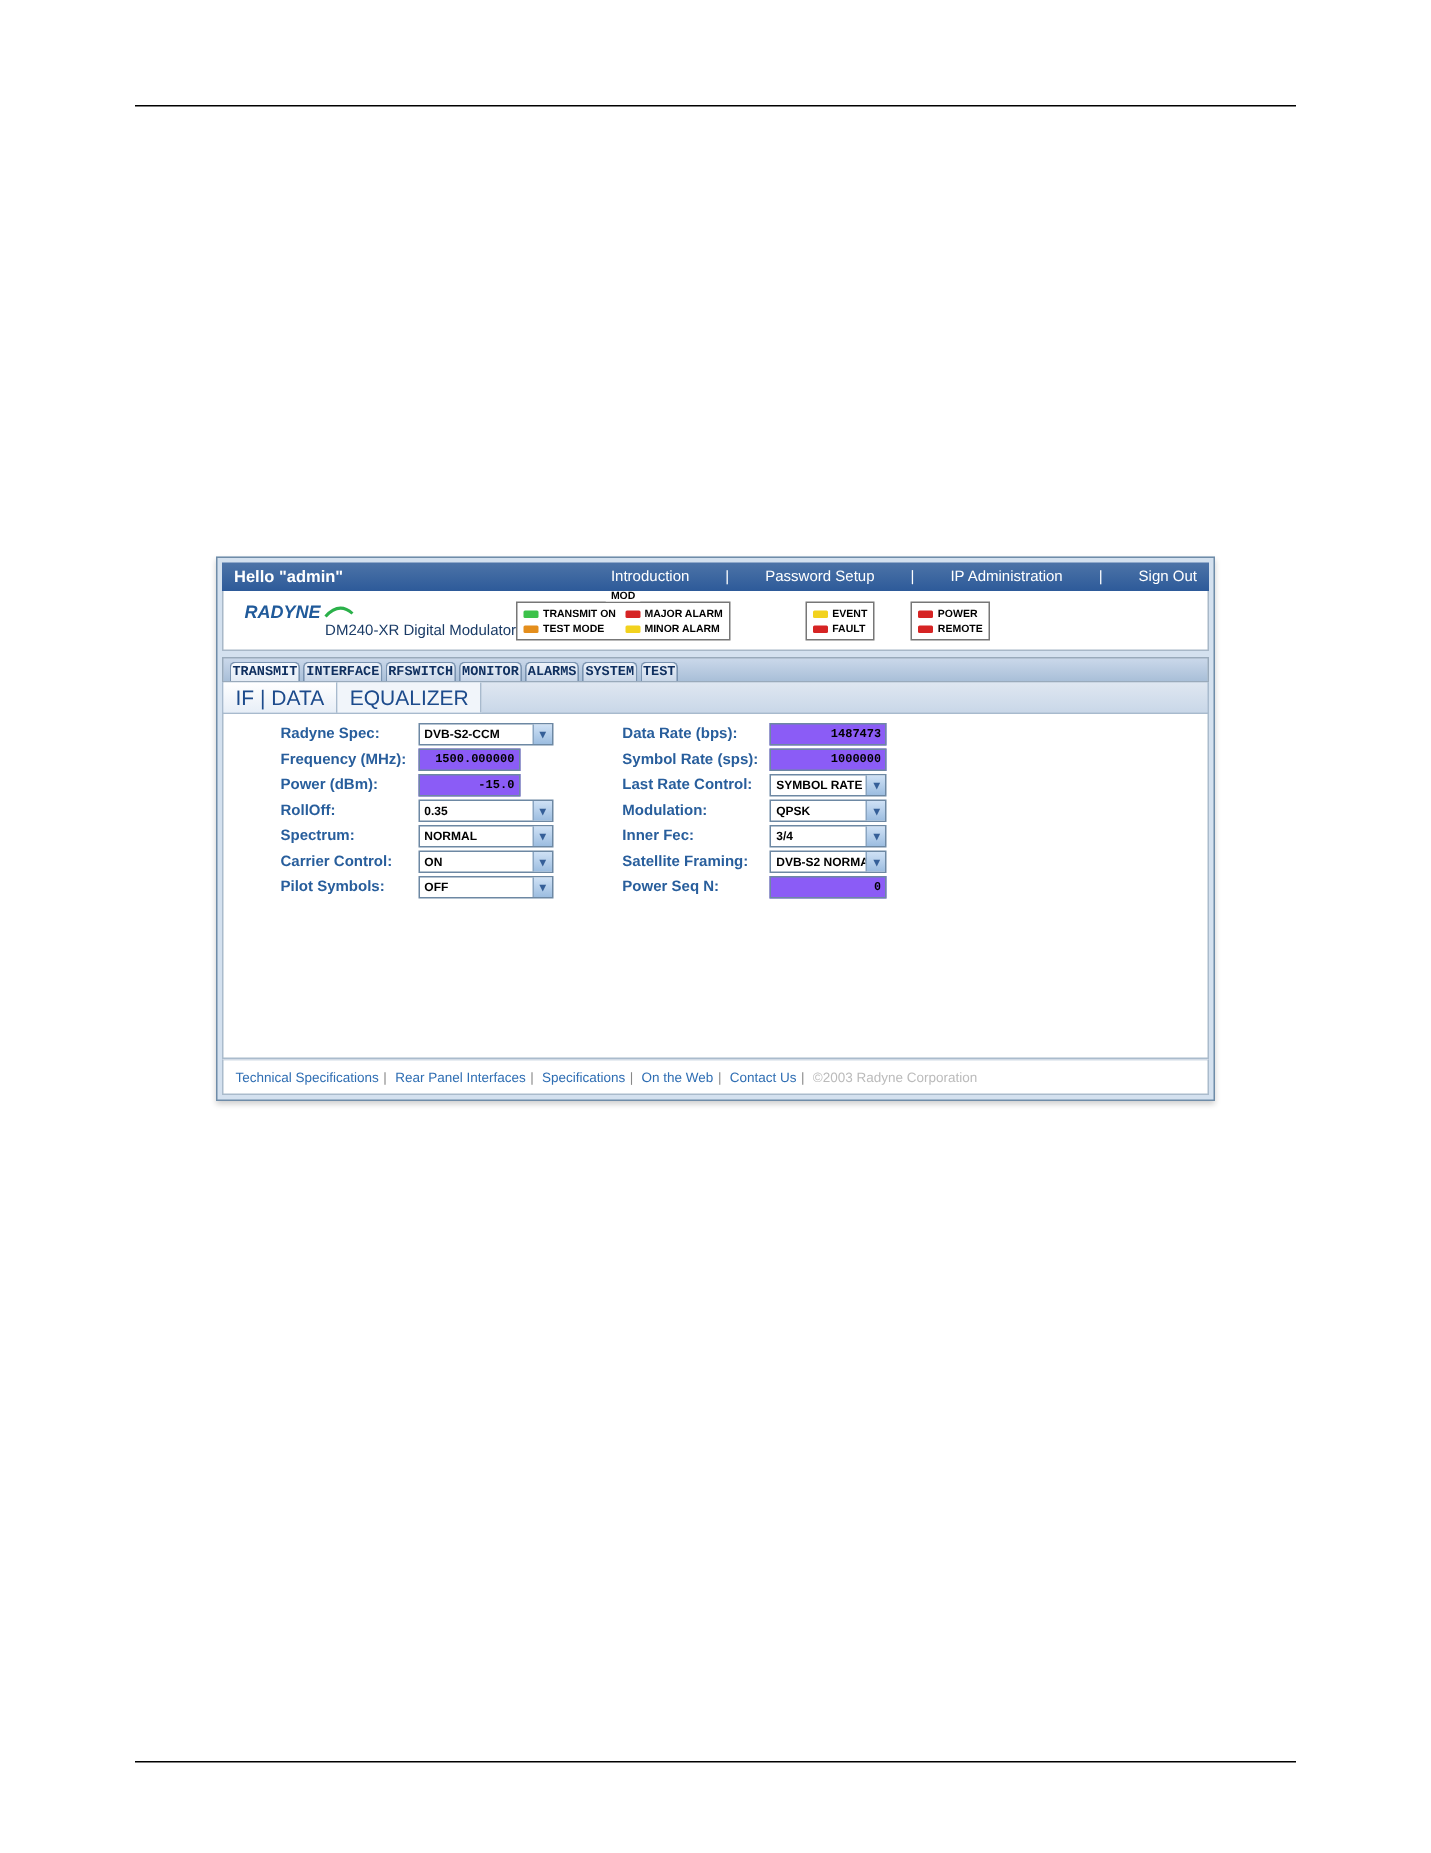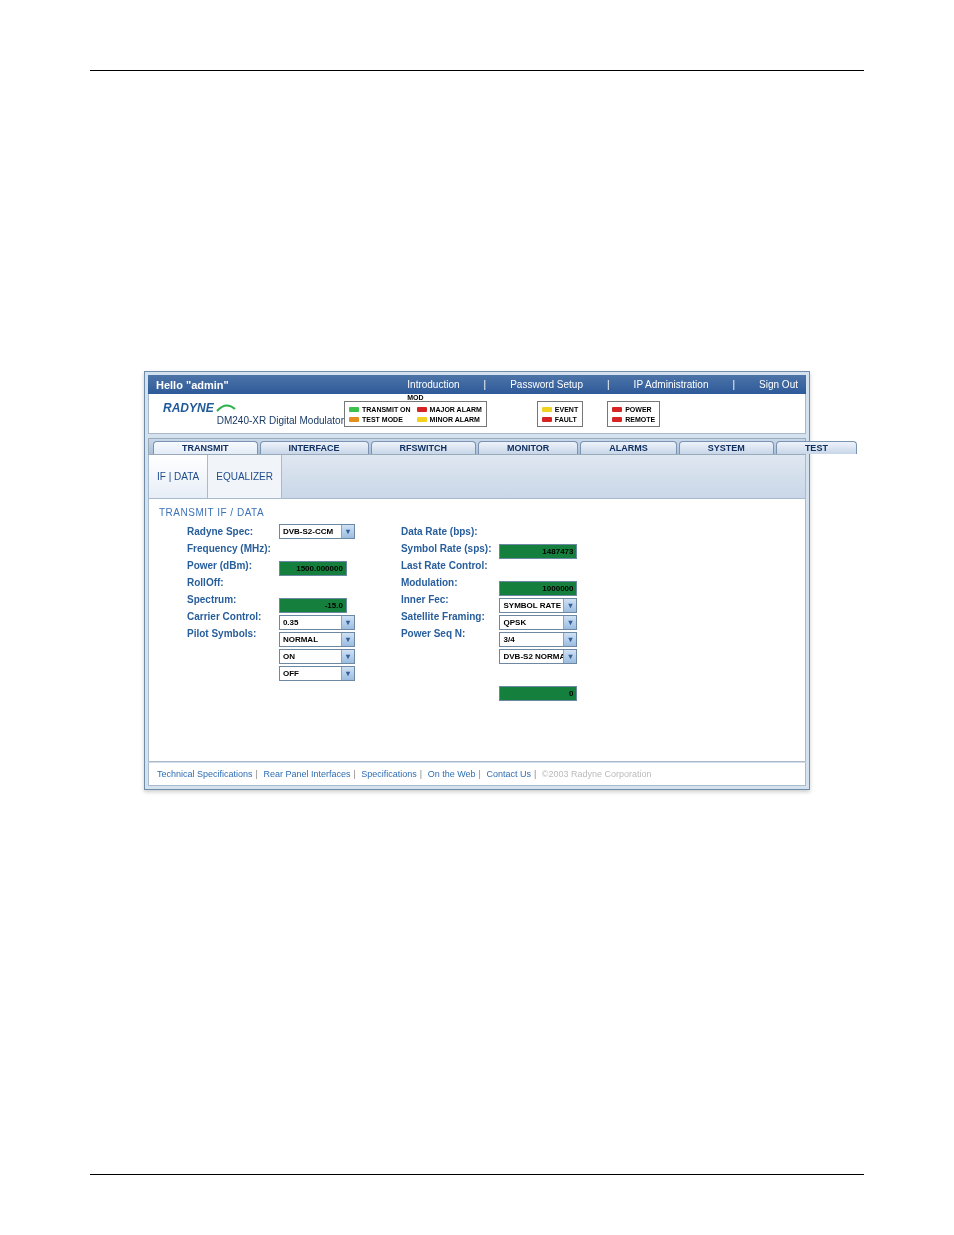--- a/index.html
+++ b/index.html
@@ -127,38 +127,38 @@
     border: 1px solid #9ab;
     padding: 2px 4px 0 4px;
     margin-top: 4px;
     gap: 2px;
   }
   .tab {
     background: linear-gradient(#eef3fa, #c8d6e8);
     border: 1px solid #7a93b0;
     border-bottom: none;
     border-radius: 4px 4px 0 0;
-    padding: 1px 28px;
+    padding: 1px 1px;
     font-size: 9px;
     font-weight: bold;
     color: #103060;
-    font-family: Liberation Sans, sans-serif;
+    font-family: Liberation Mono, monospace;
   }
   .tab.active {
     background: linear-gradient(#f7fbff, #e3ebf5);
   }
   .subtabbar {
     display: flex;
     background: linear-gradient(#dfe7f1, #c9d7e8);
     border: 1px solid #a8bacd;
     border-top: none;
   }
   .subtab {
-    padding: 16px 8px;
-    font-size: 10px;
+    padding: 2px 8px;
+    font-size: 14px;
     color: #1d4b8c;
     border-right: 1px solid #a8bacd;
     background: #f1f5fa;
   }
   .subtab.active {
     background: linear-gradient(#ffffff, #e7eef7);
   }
 
   .panel {
     background: #fff;
@@ -201,26 +201,25 @@
     gap: 2px;
   }
   .text-field {
     width: 68px;
     height: 15px;
     font-size: 8px;
     font-weight: bold;
     text-align: right;
     padding: 0 3px;
     border: 1px solid #6d88a3;
-    background: #15803d;
-    font-family: Liberation Sans, sans-serif;
-    margin-top: 20px;
+    background: #8b5cf6;
+    font-family: Liberation Mono, monospace;
   }
   .sel {
-    width: 76px;
+    width: 90px;
     height: 15px;
     display: flex;
     align-items: center;
     border: 1px solid #6d88a3;
     background: #fff;
     font-size: 8px;
     font-weight: bold;
   }
   .sel .sval {
     flex: 1;
@@ -349,21 +348,20 @@
       <div class="tab">ALARMS</div>
       <div class="tab">SYSTEM</div>
       <div class="tab">TEST</div>
     </div>
     <div class="subtabbar">
       <div class="subtab active">IF | DATA</div>
       <div class="subtab">EQUALIZER</div>
     </div>
 
     <div class="panel">
-      <div class="panel-title">TRANSMIT IF / DATA</div>
 
       <div class="form-cols">
 
         <div class="fcol">
           <div class="labels">
             <div>Radyne Spec:</div>
             <div>Frequency (MHz):</div>
             <div>Power (dBm):</div>
             <div>RollOff:</div>
             <div>Spectrum:</div>

